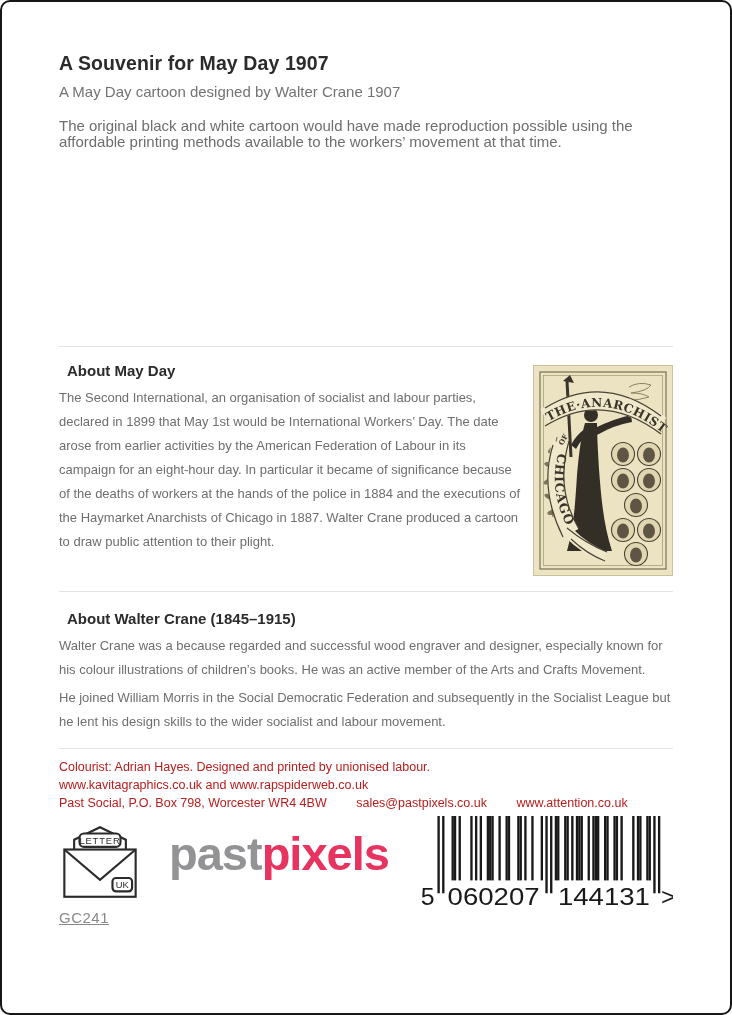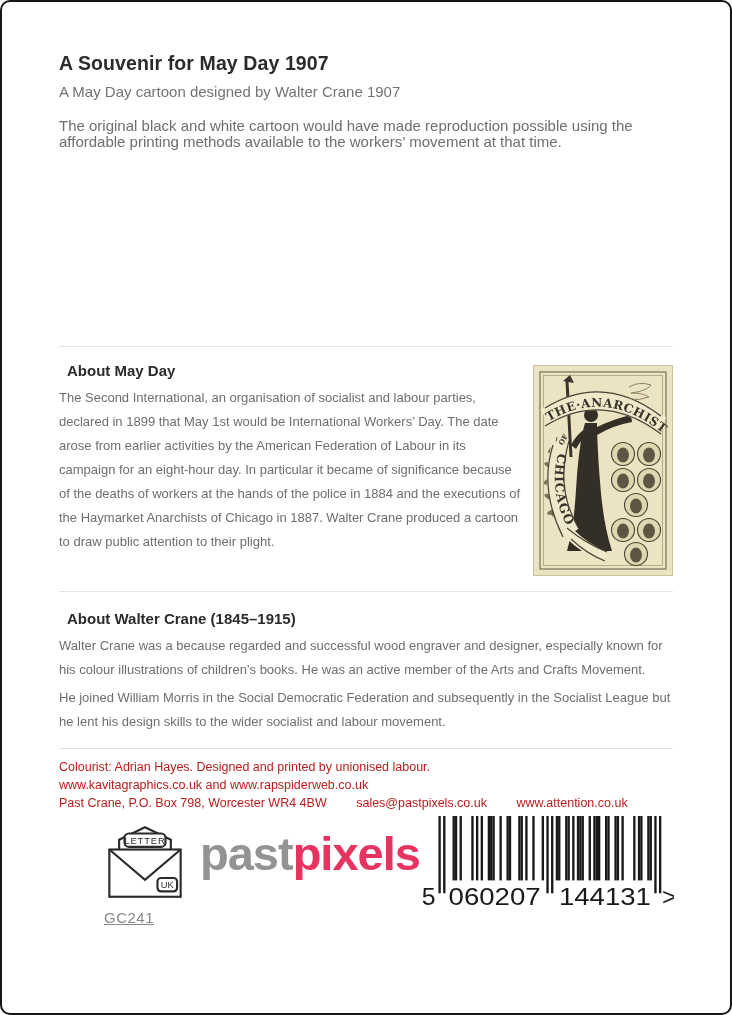--- a/index.html
+++ b/index.html
@@ -15,21 +15,21 @@
   .gap{height:196px;}
   .rule{border:none;border-top:1px solid #e3e3e3;margin:0;}
   .section-heading{font-size:15px;font-weight:bold;color:#2b2b2b;margin-top:15px;margin-left:8px;}
   .body-text{font-size:13px;line-height:24px;color:#6e6e70;margin-top:7px;}
   .mayday-section{overflow:hidden;}
   .anarchists-figure{float:right;width:140px;height:211px;margin:18px 0 6px 10px;}
   .crane-section p + p{margin-top:4px;}
   .crane-section{padding-bottom:14px;}
   .credits{padding-top:9px;font-size:12.5px;line-height:18px;color:#b91c1c;}
   .credits .addr-part{margin-right:26px;}
-  .bottom-row{display:flex;align-items:flex-start;margin-top:8px;margin-left:45px;}
+  .bottom-row{display:flex;align-items:flex-start;margin-top:8px;}
   .postage{width:96px;}
   .postage svg{width:82px;height:76px;display:block;margin-top:4px;}
   .product-code{font-size:15px;color:#89898b;margin-top:9px;letter-spacing:.5px;text-decoration:underline;}
   .logo{margin-left:14px;margin-top:10px;font-family:Liberation Sans, sans-serif;font-weight:bold;
         font-size:47px;letter-spacing:-1px;line-height:1;}
   .logo .p1{color:#939395;}
   .logo .p2{color:#e73360;}
   .barcode{margin-left:auto;width:254px;margin-top:-4px;}
   .barcode svg{width:254px;height:92px;display:block;}
   .barcode rect{fill:#191919;}
@@ -134,21 +134,21 @@
     <p class="body-text">Walter Crane was a because regarded and successful wood engraver and designer, especially known for his colour illustrations of children’s books. He was an active member of the Arts and Crafts Movement.</p>
     <p class="body-text">He joined William Morris in the Social Democratic Federation and subsequently in the Socialist League but he lent his design skills to the wider socialist and labour movement.</p>
   </section>
 
   <hr class="rule">
 
   <div class="credits">
     <div>Colourist: Adrian Hayes. Designed and printed by unionised labour.</div>
     <div>www.kavitagraphics.co.uk and www.rapspiderweb.co.uk</div>
     <div>
-      <span class="addr-part">Past Crane, P.O. Box 798, Worcester WR4 4BW</span>
+      <span class="addr-part">Past Social, P.O. Box 798, Worcester WR4 4BW</span>
       <span class="addr-part">sales@pastpixels.co.uk</span>
       <span>www.attention.co.uk</span>
     </div>
   </div>
 
   <div class="bottom-row">
 
     <div class="postage">
       <svg viewBox="0 0 92 82" xmlns="http://www.w3.org/2000/svg">
         <path class="env-stroke" d="M46 2 L75 16 L75 36 L17 36 L17 16 Z"></path>

